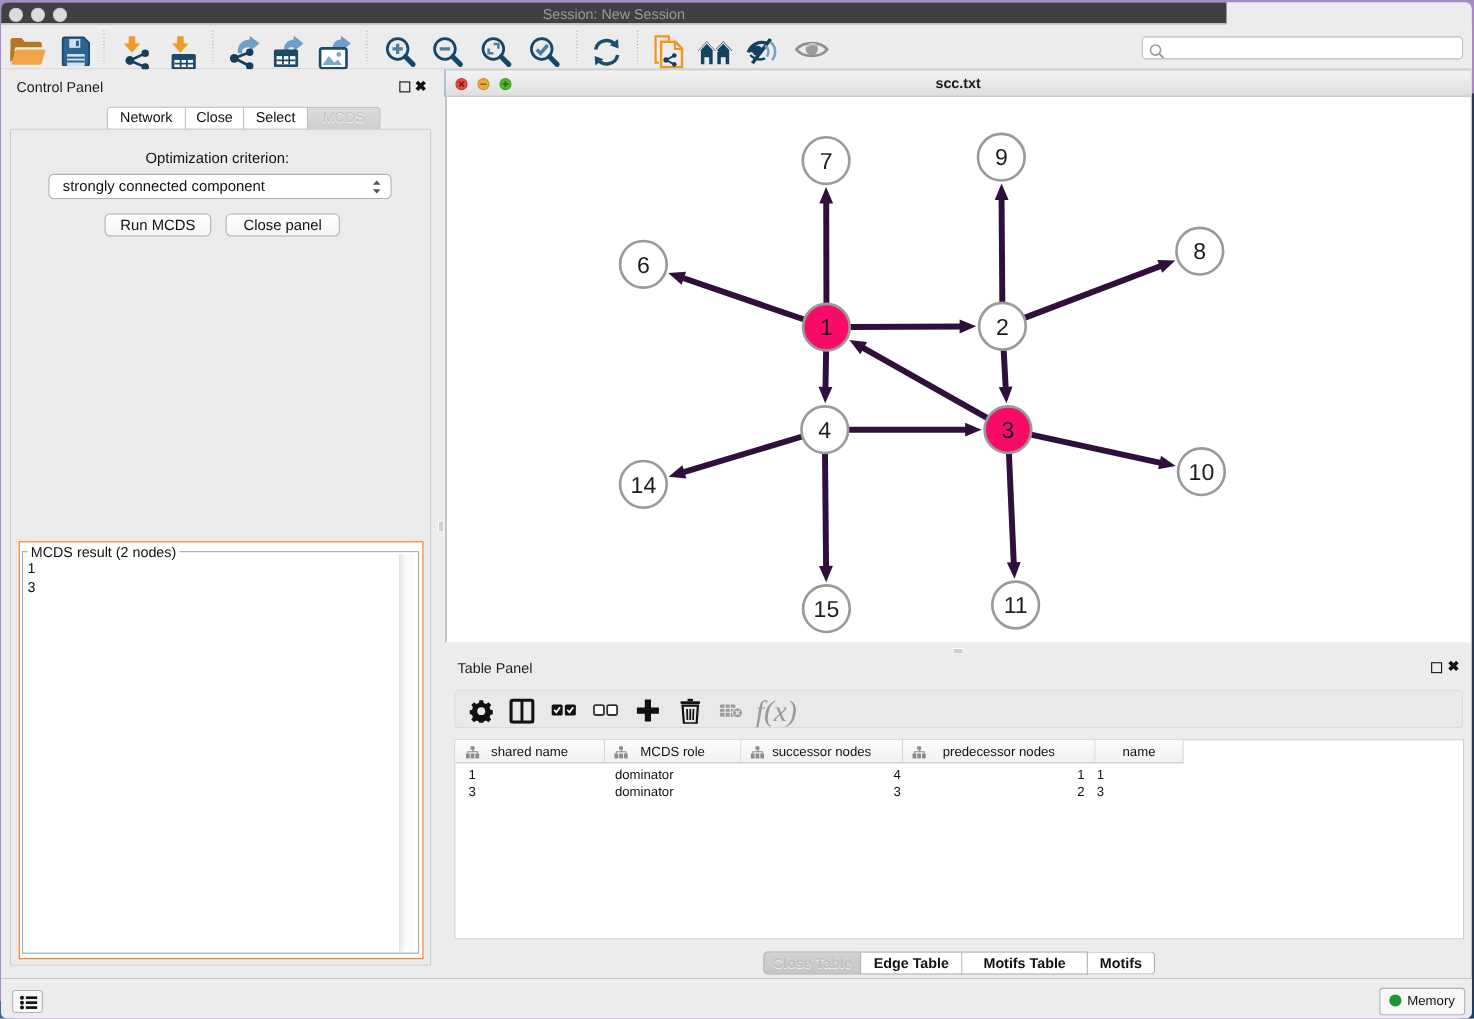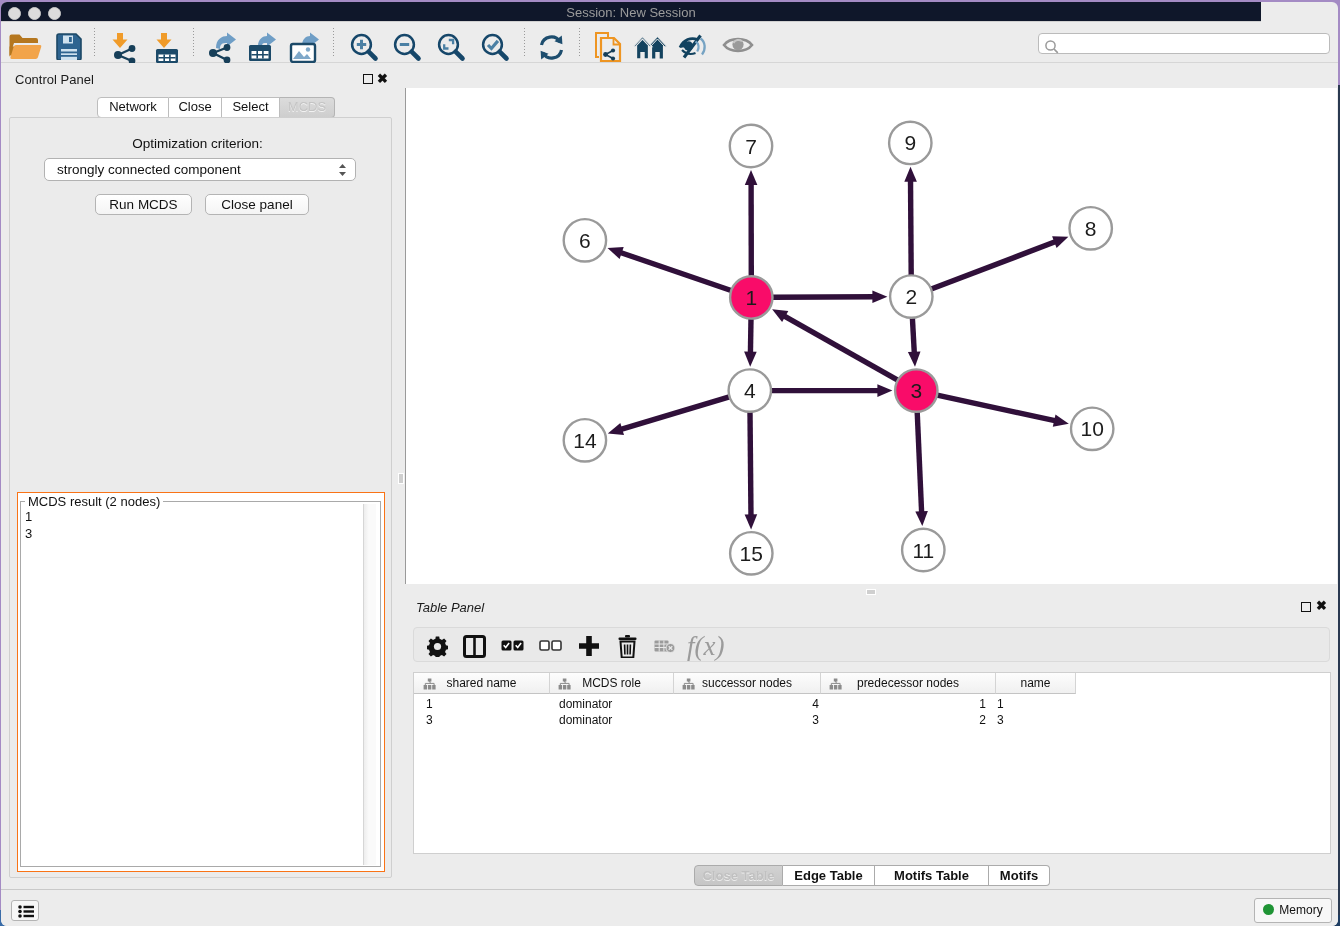--- a/index.html
+++ b/index.html
@@ -1,21 +1,21 @@
 <!DOCTYPE html>
 <html><head>
 <meta charset="utf-8">
 <style>
 * { margin:0; padding:0; box-sizing:border-box; }
 html,body { width:1340px; height:926px; overflow:hidden; }
 body { font-family:"Liberation Sans", sans-serif; background:#a48bc4; position:relative; }
 .abs { position:absolute; }
 #win { position:absolute; left:1px; top:2px; width:1337px; height:924px; background:#ececec; border-radius:6px 6px 6px 6px; overflow:hidden; }
 
-#titlebar { position:absolute; left:0; top:0; width:1260px; height:20px; background:#0f172a; border-bottom:1px solid #d0d0d0; }
+#titlebar { position:absolute; left:0; top:0; width:1114px; height:20px; background:#404040; border-bottom:1px solid #d0d0d0; }
 .tl { position:absolute; top:5px; width:13px; height:13px; border-radius:50%; background:#dcdcdc; border:1px solid #c9c9c9; }
 #wtitle { position:absolute; top:3px; width:100%; text-align:center; font-size:13px; color:#9b9b9b; }
 
 #toolbar { position:absolute; left:0; top:21px; width:1340px; height:40px; background:#ececec; border-bottom:1px solid #d6d6d6; }
 .sep { position:absolute; top:5px; height:30px; width:1px; background-image:linear-gradient(#9a9a9a 33%, rgba(255,255,255,0) 0%); background-size:1px 3px; }
 .ticon { position:absolute; top:3px; }
 #searchbox { position:absolute; left:1037px; top:10px; width:292px; height:21px; background:#fff; border:1px solid #bbb; border-radius:4px; }
 
 #cpanel { position:absolute; left:0; top:61px; width:392px; height:828px; background:#ececec; }
 #cp-title { position:absolute; left:14px; top:9px; font-size:13px; color:#1c1c1c; }
@@ -26,21 +26,21 @@
 #cp-body { position:absolute; left:8px; top:54px; width:383px; height:761px; background:#ebebeb; border:1px solid #cfcfcf; border-radius:2px; }
 .btn { position:absolute; background:linear-gradient(#ffffff,#f4f4f4); border:1px solid #b4b4b4; border-radius:5px; font-size:13px; color:#111; text-align:center; }
 
 #netwin { position:absolute; left:403px; top:61px; width:933px; height:521px; }
 #net-titlebar { position:absolute; left:0; top:0px; width:933px; height:25px; background:linear-gradient(#f3f3f3,#dedede); border-bottom:1px solid #b5b5b5; border-left:1px solid #7b9ec7; border-top:1px solid #c8c8c8; }
 #net-title { position:absolute; top:4px; width:100%; text-align:center; font-size:13px; font-weight:bold; color:#1a1a1a; }
 .mtl { position:absolute; top:7px; width:11px; height:11px; border-radius:50%; }
 #canvas { position:absolute; left:1px; top:25px; width:932px; height:496px; background:#fff; border-left:1px solid #9a9a9a; }
 
 #tpanel { position:absolute; left:403px; top:593px; width:933px; height:296px; background:#ececec; }
-#tp-title { position:absolute; left:12px; top:5px; font-size:13px; color:#1c1c1c;font-style:italic; }
+#tp-title { position:absolute; left:12px; top:5px; font-size:13px; color:#1c1c1c; }
 #tp-toolbar { position:absolute; left:9px; top:32px; width:917px; height:35px; background:#e9e9e9; border:1px solid #dadada; border-radius:4px; }
 #tbl { position:absolute; left:9px; top:77px; width:918px; height:182px; background:#fff; border:1px solid #cfcfcf; }
 .hcell { position:absolute; top:0; height:21px; background:linear-gradient(#fdfdfd,#f0f0f0); border-right:1px solid #d4d4d4; border-bottom:1px solid #c4c4c4; font-size:12px; color:#111; text-align:center; line-height:21px; }
 .rcell { position:absolute; font-size:12px; color:#111; height:16px; line-height:16px; }
 .btab { font-size:13px; font-weight:bold; color:#111; background:#fff; border:1px solid #ababab; border-left:none; text-align:center; padding:3px 0 3px 0; line-height:13px; }
 
 #statusbar { position:absolute; left:0; top:887px; width:1340px; height:37px; background:#ececec; border-top:1px solid #c9c9c9; }
 </style>
 </head>
 <body>
@@ -202,21 +202,21 @@
     </div>
   </div>
   <div id="cpanel">
     <div id="cp-title">Control Panel</div>
     <div class="abs" style="left:362px; top:11px; width:10px; height:10px; border:1.5px solid #111;"></div>
     <div class="abs" style="left:376px; top:8px; font-size:13px; font-weight:bold; color:#111;">✖</div>
     <div class="tabrow" style="left:80px; top:34px;padding-left:16px;">
       <div class="tab first" style="width:72px;">Network</div>
       <div class="tab" style="width:53px;">Close</div>
       <div class="tab" style="width:58px;">Select</div>
-      <div class="tab sel" style="width:55px;">MCDS</div>
+      <div class="tab sel" style="width:66px;">MCDS</div>
     </div>
     <div id="cp-body">
       <div class="abs" style="left:34px; top:40px; width:312px; height:23px; background:#fff; border:1px solid #b2b2b2; border-radius:5px;">
         <div class="abs" style="left:12px; top:3px; font-size:13.5px; color:#111;">strongly connected component</div>
         <svg class="abs" style="right:7px; top:3px;" width="11" height="16" viewBox="0 0 11 16">
             <path d="M2 6 L5.5 2 L9 6 Z M2 10 L5.5 14 L9 10 Z" fill="#555"></path>
           </svg>
       </div>
       <div class="abs" style="left:0; top:18px; width:375px; text-align:center; font-size:13.5px; color:#111;">Optimization criterion:</div>
       <div class="btn" style="left:85px; top:76px; width:97px; height:21px; line-height:19px; font-size:13.5px;">Run MCDS</div>
@@ -225,20 +225,38 @@
         <div class="abs" style="left:2px; top:8px; width:361px; height:366px; border:1px solid #a9a9a9;"></div>
         <div class="abs" style="left:7px; top:1px; background:#fff; padding:0 3px; font-size:13px; color:#111;">MCDS result (2 nodes)</div>
         <div class="abs" style="left:345px; top:11px; width:13px; height:361px; background:linear-gradient(90deg,#ededed,#fafafa 40%,#fafafa); border-left:1px solid #d6d6d6;"></div>
         <div class="abs" style="left:7px; top:16px; font-size:13px; color:#111; line-height:16.5px;">1<br>3</div>
       </div>
     </div>
   </div>
 
   <div class="abs" style="left:397px; top:471px; width:6px; height:11px; background:#cfcfcf; border:1px solid #fff;"></div>
   <div id="netwin">
+    <div id="net-titlebar">
+      <div class="mtl" style="left:9px; background:#e24b40; border:1px solid #c13a33;">
+          <svg width="9" height="9" viewBox="0 0 9 9" style="position:absolute;left:0;top:0;">
+            <path d="M2.3,2.3 L6.7,6.7 M6.7,2.3 L2.3,6.7" stroke="#7e1610" stroke-width="1.3"></path>
+          </svg>
+        </div>
+      <div class="mtl" style="left:29px; background:#e8ab30; border:1px solid #ca922a;">
+          <svg width="9" height="9" viewBox="0 0 9 9" style="position:absolute;left:0;top:0;">
+            <path d="M1.8,4.5 h5.4" stroke="#8e5e11" stroke-width="1.4"></path>
+          </svg>
+        </div>
+      <div class="mtl" style="left:49px; background:#53b52c; border:1px solid #47991f;">
+          <svg width="9" height="9" viewBox="0 0 9 9" style="position:absolute;left:0;top:0;">
+            <path d="M1.8,4.5 h5.4 M4.5,1.8 v5.4" stroke="#1e6b0d" stroke-width="1.4"></path>
+          </svg>
+        </div>
+      <div id="net-title">scc.txt</div>
+    </div>
     <div id="canvas">
       <svg id="graph" width="935" height="495" viewBox="0 0 935 495">
         <g stroke="#30103a" stroke-width="5.4" fill="#30103a">
         <line x1="345.3" y1="188.0" x2="345.1" y2="93.9"></line>
         <line x1="325.1" y1="202.5" x2="212.9" y2="164.0"></line>
         <line x1="366.7" y1="209.3" x2="469.4" y2="208.8"></line>
         <line x1="345.0" y1="230.8" x2="344.4" y2="266.7"></line>
         <line x1="505.2" y1="187.2" x2="504.5" y2="90.8"></line>
         <line x1="525.3" y1="201.0" x2="651.1" y2="153.1"></line>
         <line x1="506.4" y1="230.0" x2="508.4" y2="266.8"></line>

